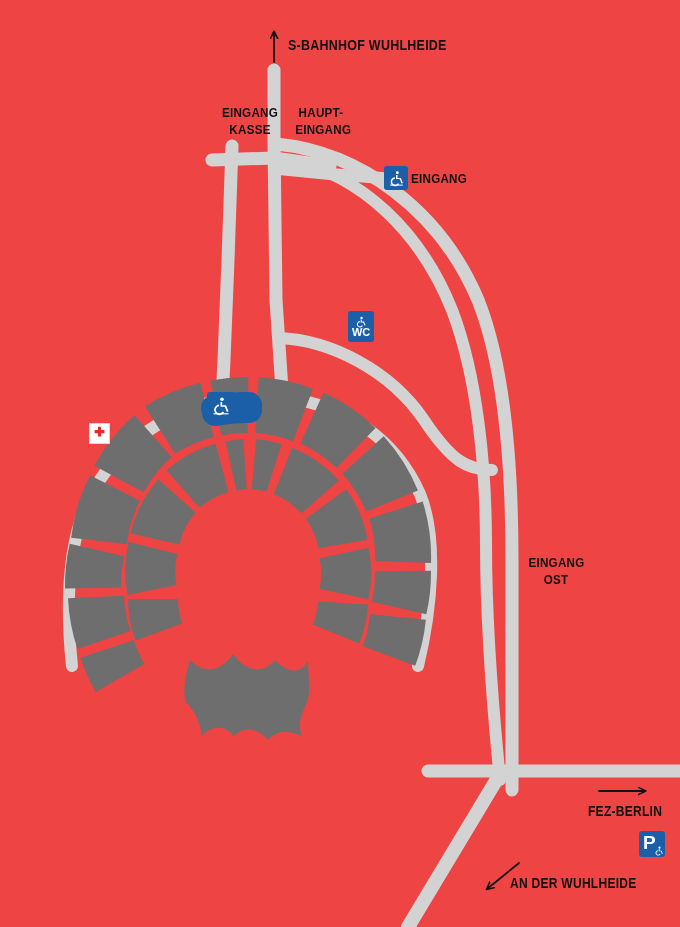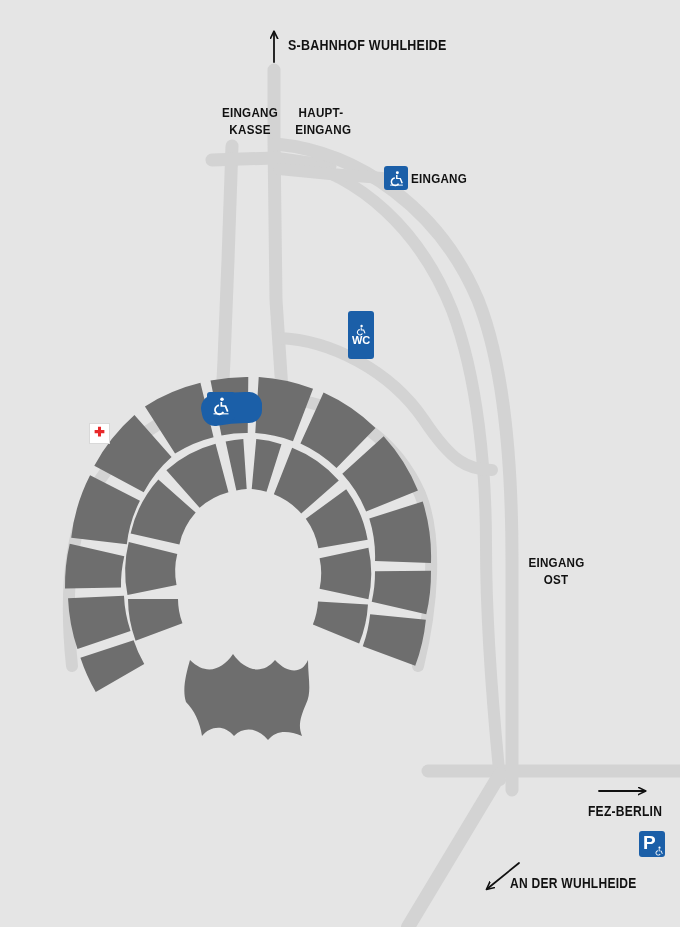--- a/index.html
+++ b/index.html
@@ -8,21 +8,21 @@
     padding: 0;
     background: #ffffff;
   }
   body {
     font-family: "Liberation Sans", sans-serif;
   }
   #map-root {
     position: relative;
     width: 680px;
     height: 927px;
-    background: #e5e5e5;
+    background: #ef4444;
     overflow: hidden;
   }
   #map-svg {
     position: absolute;
     left: 0;
     top: 0;
     width: 680px;
     height: 927px;
   }
 
@@ -64,21 +64,21 @@
     border-radius: 3px;
     box-sizing: border-box;
     display: flex;
     flex-direction: column;
     align-items: center;
     justify-content: center;
   }
   .sign svg { display: block; }
 
   .sign-eingang   { left: 384px; top: 166px; width: 24px; height: 24px; }
-  .sign-wc        { left: 348px; top: 311px; width: 26px; height: 48px; }
+  .sign-wc        { left: 348px; top: 311px; width: 26px; height: 31px; }
   .sign-arena     { left: 207px; top: 392px; width: 28px; height: 28px; z-index: 6; }
   .sign-parking   { left: 639px; top: 831px; width: 26px; height: 26px; }
 
   .wc-text {
     color: #ffffff;
     font-family: "Liberation Sans", sans-serif;
     font-weight: bold;
     font-size: 11px;
     line-height: 11px;
     letter-spacing: -0.2px;

